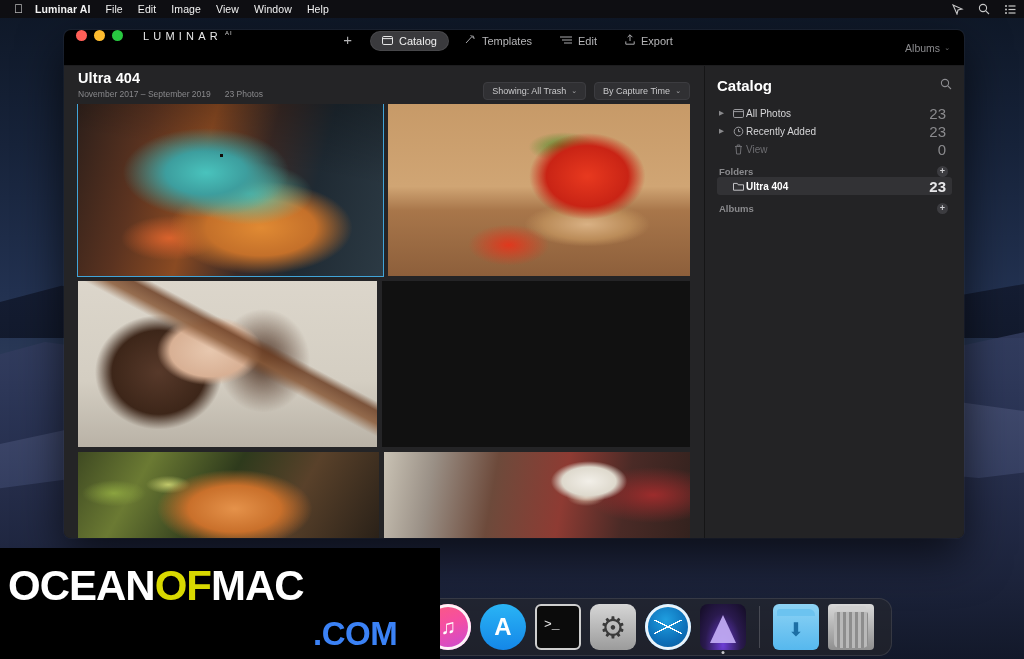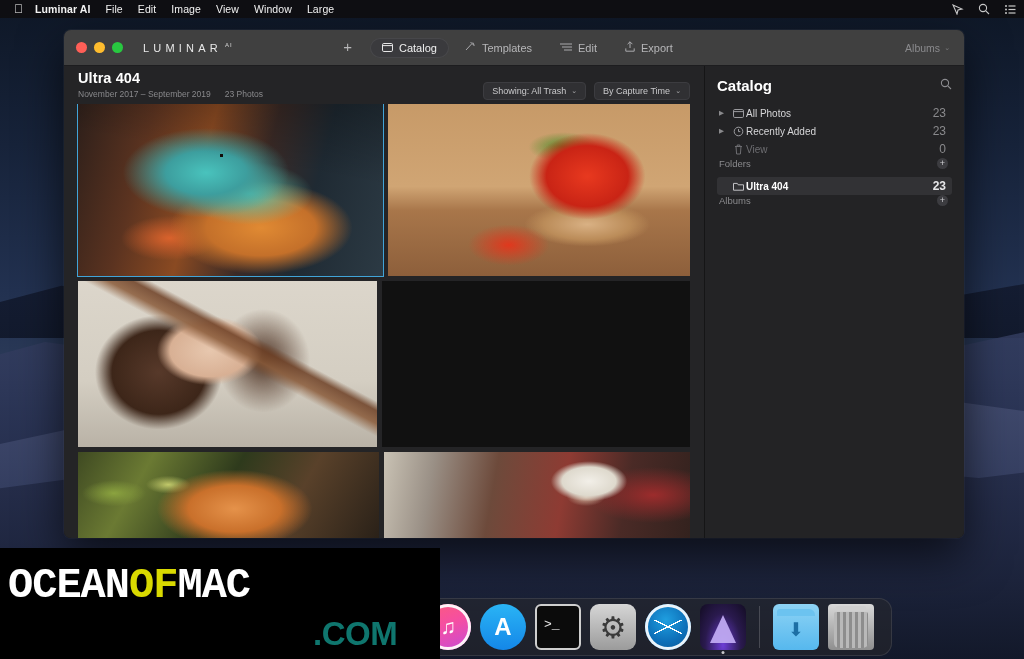--- a/index.html
+++ b/index.html
@@ -62,23 +62,23 @@
     border-radius: 7px;
     overflow: hidden;
     box-shadow: 0 18px 46px rgba(0,0,0,.66), 0 0 0 1px rgba(255,255,255,.05);
     z-index: 20;
     display: flex; flex-direction: column;
   }
 
   
   #titlebar {
     height: 36px; flex: 0 0 36px;
-    background: #404040;
+    background: #000000;
     border-bottom: 1px solid #1d1d1f;
-    display: flex; align-items: center;
+    display: flex; 
     position: relative;
   }
   .lights { display: flex; gap: 7px; padding-left: 12px; }
   .light { width: 11px; height: 11px; border-radius: 50%; }
   .light.r { background: #ff5f57; }
   .light.y { background: #febc2e; }
   .light.g { background: #28c840; }
   #brand {
     margin-left: 20px;
     color: #e8e8e8; font-size: 11px; letter-spacing: 4.2px; font-weight: 500;
@@ -215,27 +215,27 @@
   .tree-row {
     display: flex; align-items: center; height: 18px;
     color: #d6d6d8; font-size: 10px;
     border-radius: 3px; padding: 0 6px 0 2px;
   }
   .tree-row.dim { color: #6e6e72; }
   .tree-row.selected { background: #323235; }
   .twisty { width: 11px; font-size: 6.5px; color: #8a8a8d; flex: 0 0 11px; }
   .trow-icon { width: 16px; flex: 0 0 16px; display: flex; align-items: center; justify-content: center; color: #9a9a9e; }
   .trow-label { flex: 1; }
-  .trow-count { color: #8a8a8d; font-size: 12px; }
+  .trow-count { color: #8a8a8d; font-size: 15px; }
   .tree-row.selected .trow-count { color: #e6e6e8; font-weight: bold; }
   .tree-row.selected .trow-label { color: #fff; font-weight: bold; }
   .section-row {
-    display: flex; align-items: flex-start; justify-content: space-between;
+    display: flex; align-items: flex-end; justify-content: space-between;
     color: #8a8a8d; font-size: 9.5px;
-    height: 19px; padding: 0 4px 0 2px;
+    height: 19px; padding: 0 4px 0 2px; font-weight: bold;
   }
   .plus-circ {
     width: 11px; height: 11px; border-radius: 50%;
     background: #3c3c40; color: #cfcfd2;
     font-size: 9px; line-height: 10px; text-align: center;
   }
   #sb-spacer { flex: 1; }
   #file-box {
     border: 1px solid #3a3a3e; border-radius: 4px;
     height: 26px; display: flex; align-items: center;
@@ -251,27 +251,27 @@
 
   
   #watermark {
     position: absolute; left: 0; top: 548px; width: 440px; height: 111px;
     background: #000; z-index: 60;
     overflow: hidden;
   }
   #wm-line1 {
     position: absolute; left: 8px; top: 14px;
     font-size: 42px; font-weight: bold; letter-spacing: -1px;
-    font-family: Liberation Mono, monospace;
+    font-family: Liberation Sans, sans-serif;
     white-space: nowrap;
   }
   #wm-line2 {
     position: absolute; left: 313px; top: 67px;
     font-size: 33px; font-weight: bold; letter-spacing: -.5px;
-    color: #0f766e;
+    color: #3b82f6;
     white-space: nowrap;
   }
   .wm-white { color: #ffffff; }
   .wm-yellow { color: #d9d900; }
 
   
   #dock {
     position: absolute; left: 132px; bottom: 3px; width: 760px; height: 58px;
     background: rgba(40,40,44,.55);
     border: 1px solid rgba(255,255,255,.10);
@@ -337,21 +337,21 @@
 </div>
 
 <div id="menubar">
   <span class="apple"></span>
   <span class="menu-item bold">Luminar AI</span>
   <span class="menu-item">File</span>
   <span class="menu-item">Edit</span>
   <span class="menu-item">Image</span>
   <span class="menu-item">View</span>
   <span class="menu-item">Window</span>
-  <span class="menu-item">Large</span>
+  <span class="menu-item">Help</span>
   <span class="spacer"></span>
   <span class="mb-icon">
     <svg width="12" height="11" viewBox="0 0 12 11">
         <path d="M1 1 L10 5 L6 6 L5 10 Z" fill="none" stroke="#d8d8d8" stroke-width="1.1"></path>
       </svg>
   </span>
   <span class="mb-icon">
     <svg width="12" height="12" viewBox="0 0 12 12">
         <circle cx="5" cy="5" r="3.6" fill="none" stroke="#d8d8d8" stroke-width="1.1"></circle>
         <line x1="7.8" y1="7.8" x2="11" y2="11" stroke="#d8d8d8" stroke-width="1.1"></line>

